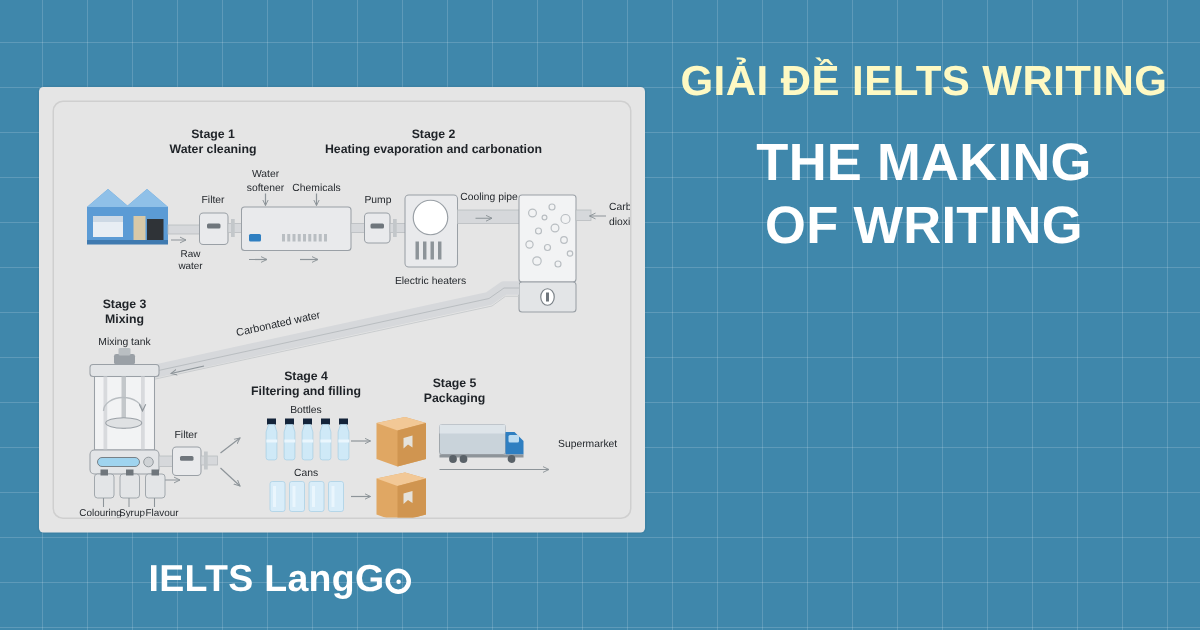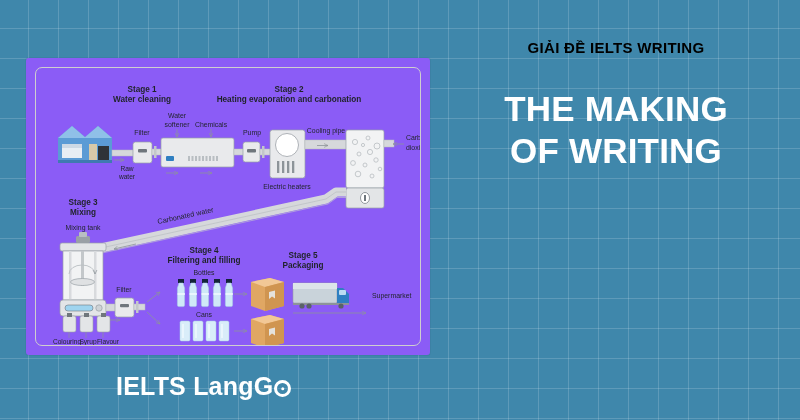--- a/index.html
+++ b/index.html
@@ -40,22 +40,22 @@
     top: 0;
     width: 368px;
     height: 420px;
     text-align: center;
   }
   #kicker {
     position: absolute;
     top: 40px;
     left: 0;
     width: 368px;
-    color: #000000;
-    font-size: 15px;
+    color: #fef9c3;
+    font-size: 28px;
     font-weight: bold;
     letter-spacing: 0.3px;
     line-height: 1;
     white-space: nowrap;
   }
   #main-title {
     position: absolute;
     top: 88px;
     left: 0;
     width: 368px;
@@ -73,21 +73,21 @@
     width: 368px;
     color: #ffffff;
     font-size: 22px;
     font-weight: normal;
     line-height: 1;
   }
 
   
   #brand {
     position: absolute;
-    left: 116px;
+    left: 99px;
     top: 374px;
     color: #ffffff;
     font-size: 25px;
     font-weight: bold;
     letter-spacing: 0.2px;
     line-height: 1;
     white-space: nowrap;
   }
   #brand .ocircle {
     display: inline-block;
@@ -110,21 +110,21 @@
     transform: translate(-50%,-50%);
   }
 
   
   #panel {
     position: absolute;
     left: 26px;
     top: 58px;
     width: 404px;
     height: 297px;
-    background: #8b5cf6;
+    background: #e5e5e5;
     border-radius: 3px;
     box-shadow: 0 0 0 1px rgba(0,0,0,0.04);
   }
   #panel-inner {
     position: absolute;
     left: 9px;
     top: 9px;
     width: 386px;
     height: 279px;
     border: 1px solid #cfcfcf;

